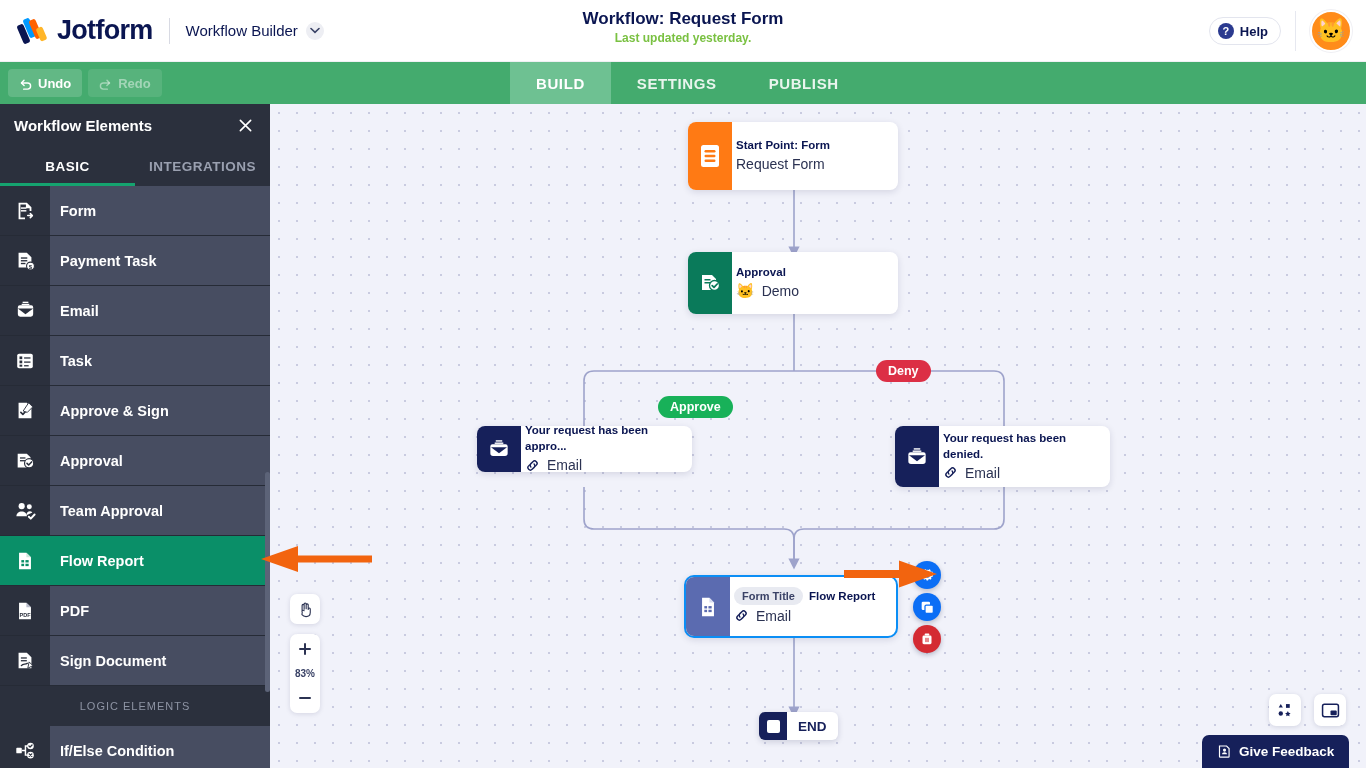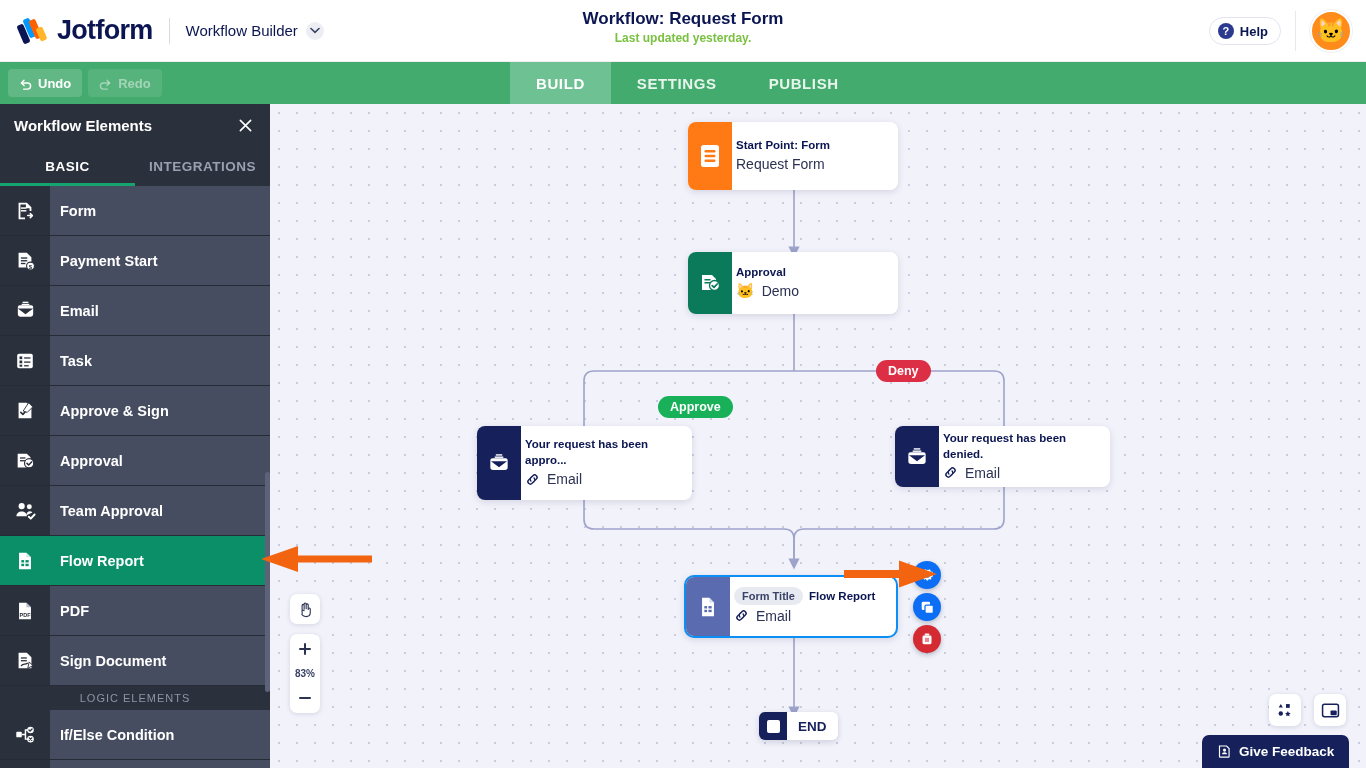--- a/index.html
+++ b/index.html
@@ -124,21 +124,21 @@
   .sb-ico {
     width: 50px; background: #2b303d; flex: none;
     display: flex; align-items: center; justify-content: center;
   }
   .sb-item.active .sb-ico { background: #0a8f68; }
   .sb-lab {
     display: flex; align-items: center; padding-left: 10px;
     font-size: 14.5px; font-weight: bold; color: #ffffff; flex: 1;
   }
   .sb-group {
-    height: 24px; background: #2b303d; display: flex; align-items: center;
+    height: 40px; background: #2b303d; display: flex; align-items: center;
     justify-content: center; font-size: 11px; letter-spacing: 1px;
     color: #8e94a4; font-weight: normal;
   }
   .sb-scroll {
     position: absolute; right: 0; top: 286px; width: 5px; height: 220px;
     background: #5c6378; border-radius: 3px;
   }
 
   
   .canvas {
@@ -341,21 +341,21 @@
         <div class="sb-ico">
           <svg width="22" height="22" viewBox="0 0 24 24">
               <path d="M5 3h9l5 5v11H5z" fill="#fff"></path>
               <rect x="7.5" y="8" width="7" height="1.5" fill="#2b303d"></rect>
               <rect x="7.5" y="11" width="7" height="1.5" fill="#2b303d"></rect>
               <rect x="7.5" y="14" width="5" height="1.5" fill="#2b303d"></rect>
               <circle cx="18" cy="17.5" r="4.3" fill="#fff" stroke="#2b303d" stroke-width="1.2"></circle>
               <text x="18" y="20.2" font-size="6.5" font-weight="bold" fill="#2b303d" text-anchor="middle" font-family="sans-serif">$</text>
             </svg>
         </div>
-        <div class="sb-lab">Payment Start</div>
+        <div class="sb-lab">Payment Task</div>
       </div>
 
       <div class="sb-item">
         <div class="sb-ico">
           <svg width="23" height="23" viewBox="0 0 24 24">
               <path d="M4 8.5a2 2 0 012-2h12a2 2 0 012 2V16a2.5 2.5 0 01-2.5 2.5h-11A2.5 2.5 0 014 16z" fill="#fff"></path>
               <path d="M4 10l8 6 8-6" fill="#2b303d"></path>
               <rect x="8" y="5" width="8" height="1.4" fill="#fff"></rect>
               <rect x="9" y="2.8" width="6" height="1.4" fill="#fff"></rect>
             </svg>
@@ -532,21 +532,21 @@
         <div class="node-sub">
           <span class="emoji">🐱</span>
           <span>Demo</span>
         </div>
       </div>
     </div>
 
     <div class="branch-pill approve" style="left:388px; top:256px;">Approve</div>
     <div class="branch-pill deny" style="left:606px; top:256px;">Deny</div>
 
-    <div class="node email" style="left:207px; top:322px; width:215px; height:74px;">
+    <div class="node email" style="left:207px; top:322px; width:215px; height:46px;">
       <div class="node-ico">
         <svg width="26" height="26" viewBox="0 0 24 24">
             <path d="M4 9.5a2 2 0 012-2h12a2 2 0 012 2V16a2.5 2.5 0 01-2.5 2.5h-11A2.5 2.5 0 014 16z" fill="#fff"></path>
             <path d="M4.6 10.4l7.4 5.6 7.4-5.6" fill="#16205a"></path>
             <rect x="8" y="6" width="8" height="1.3" fill="#fff"></rect>
             <rect x="9" y="3.9" width="6" height="1.3" fill="#fff"></rect>
           </svg>
       </div>
       <div class="node-body">
         <div class="node-head">Your request has been appro...</div>

